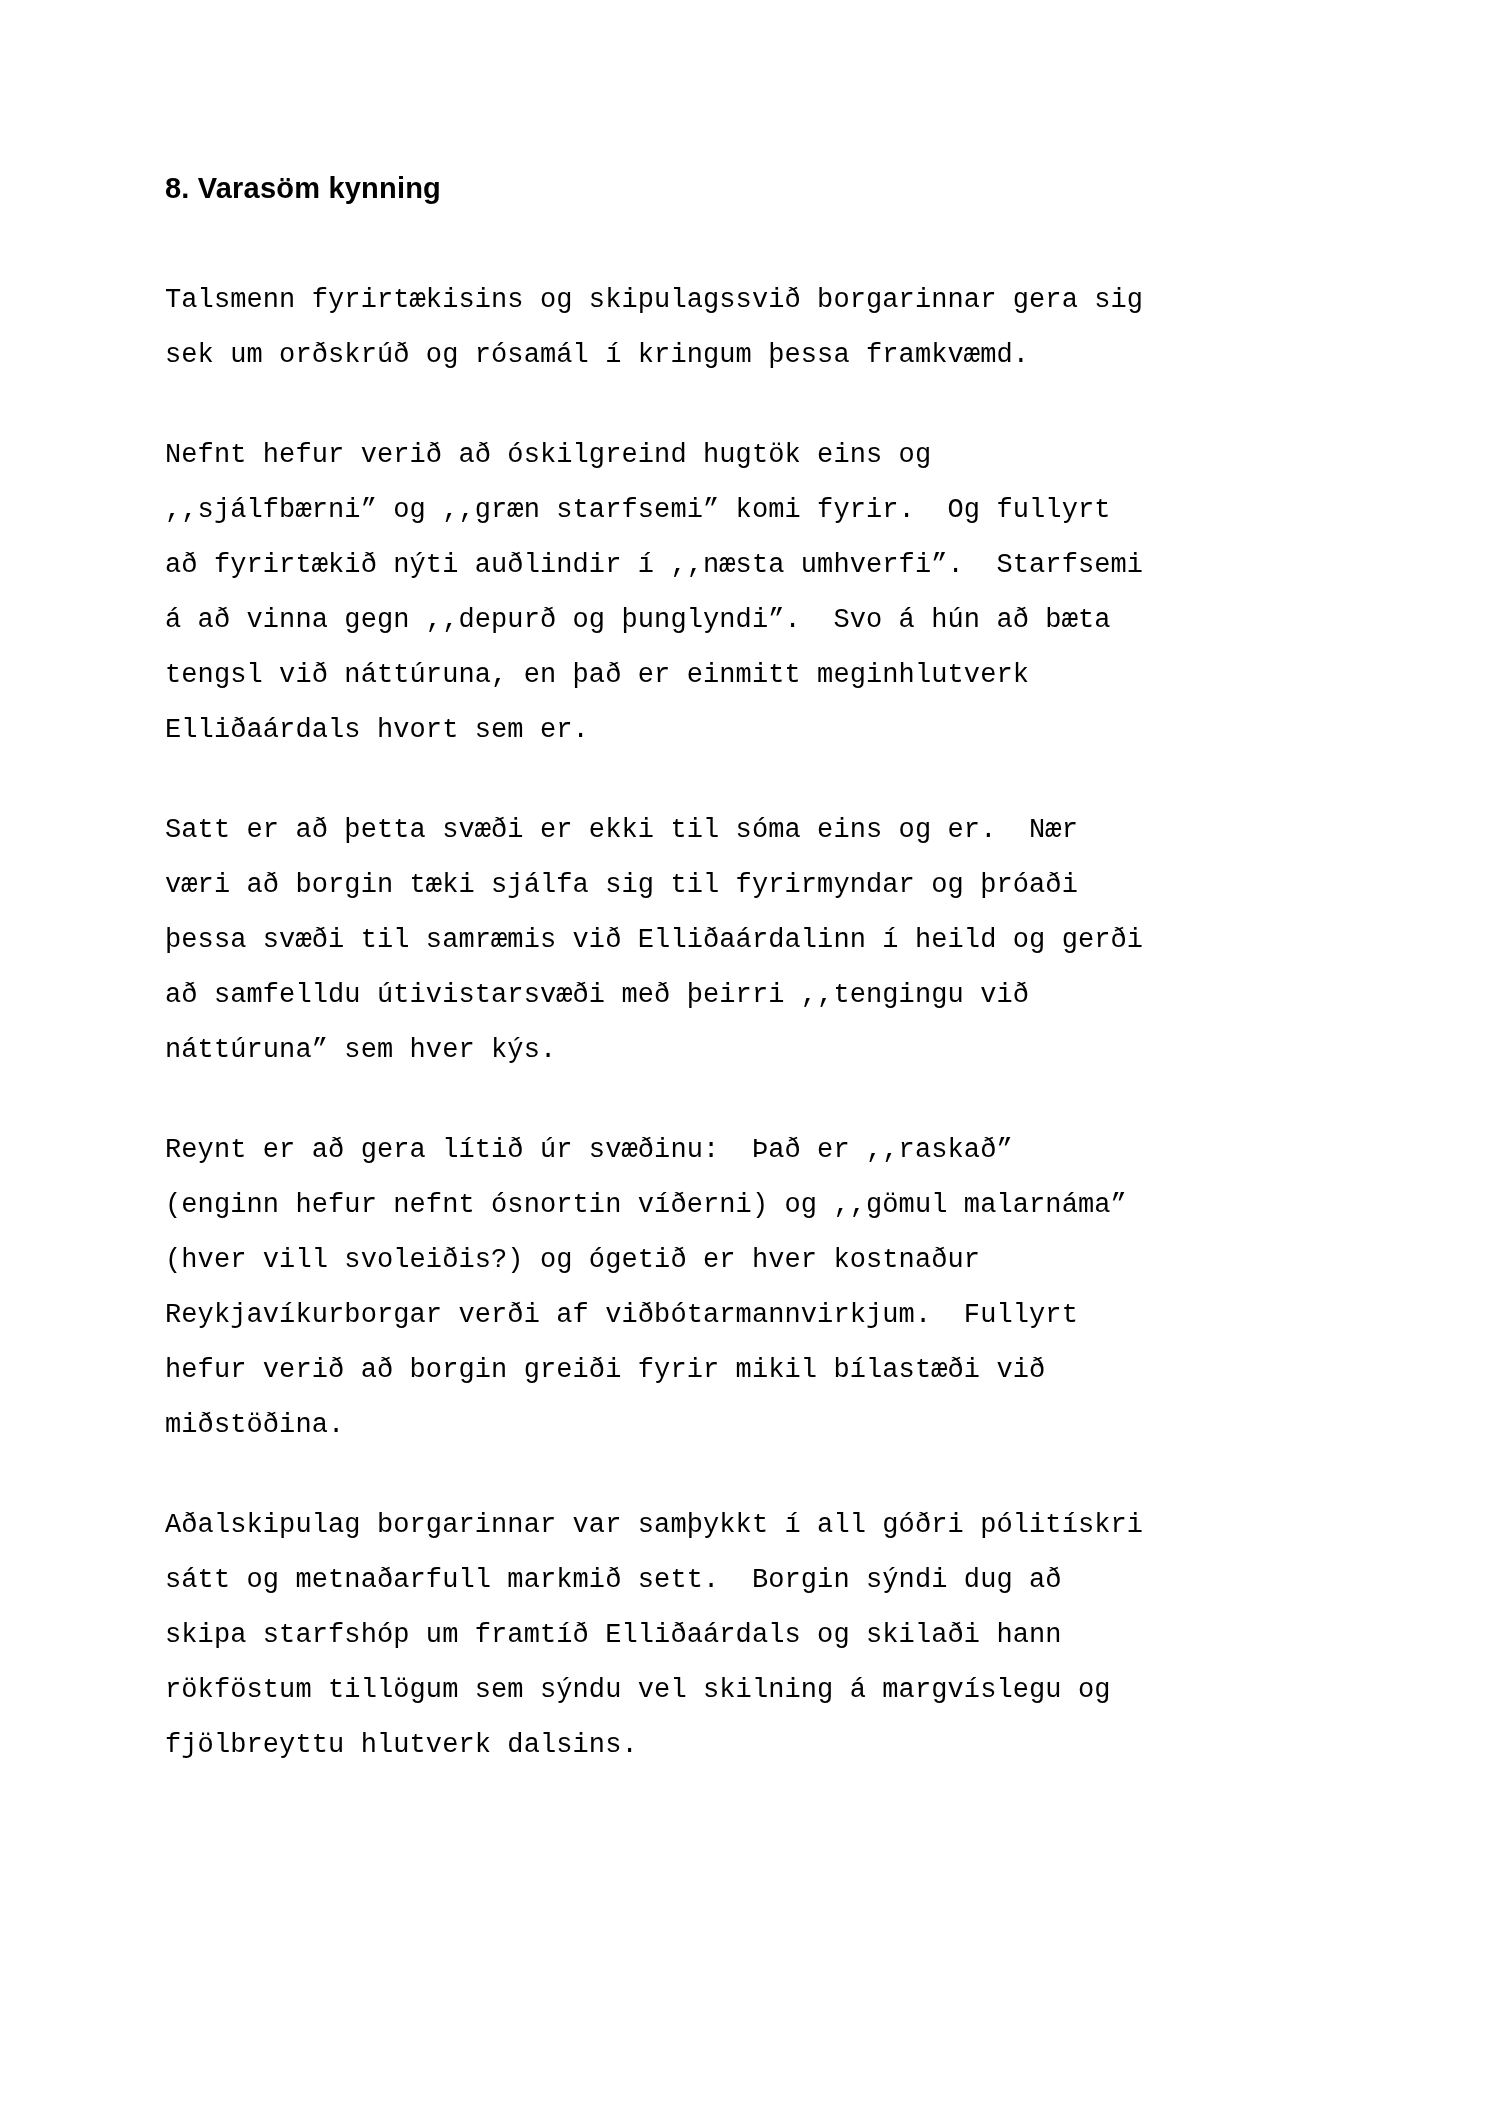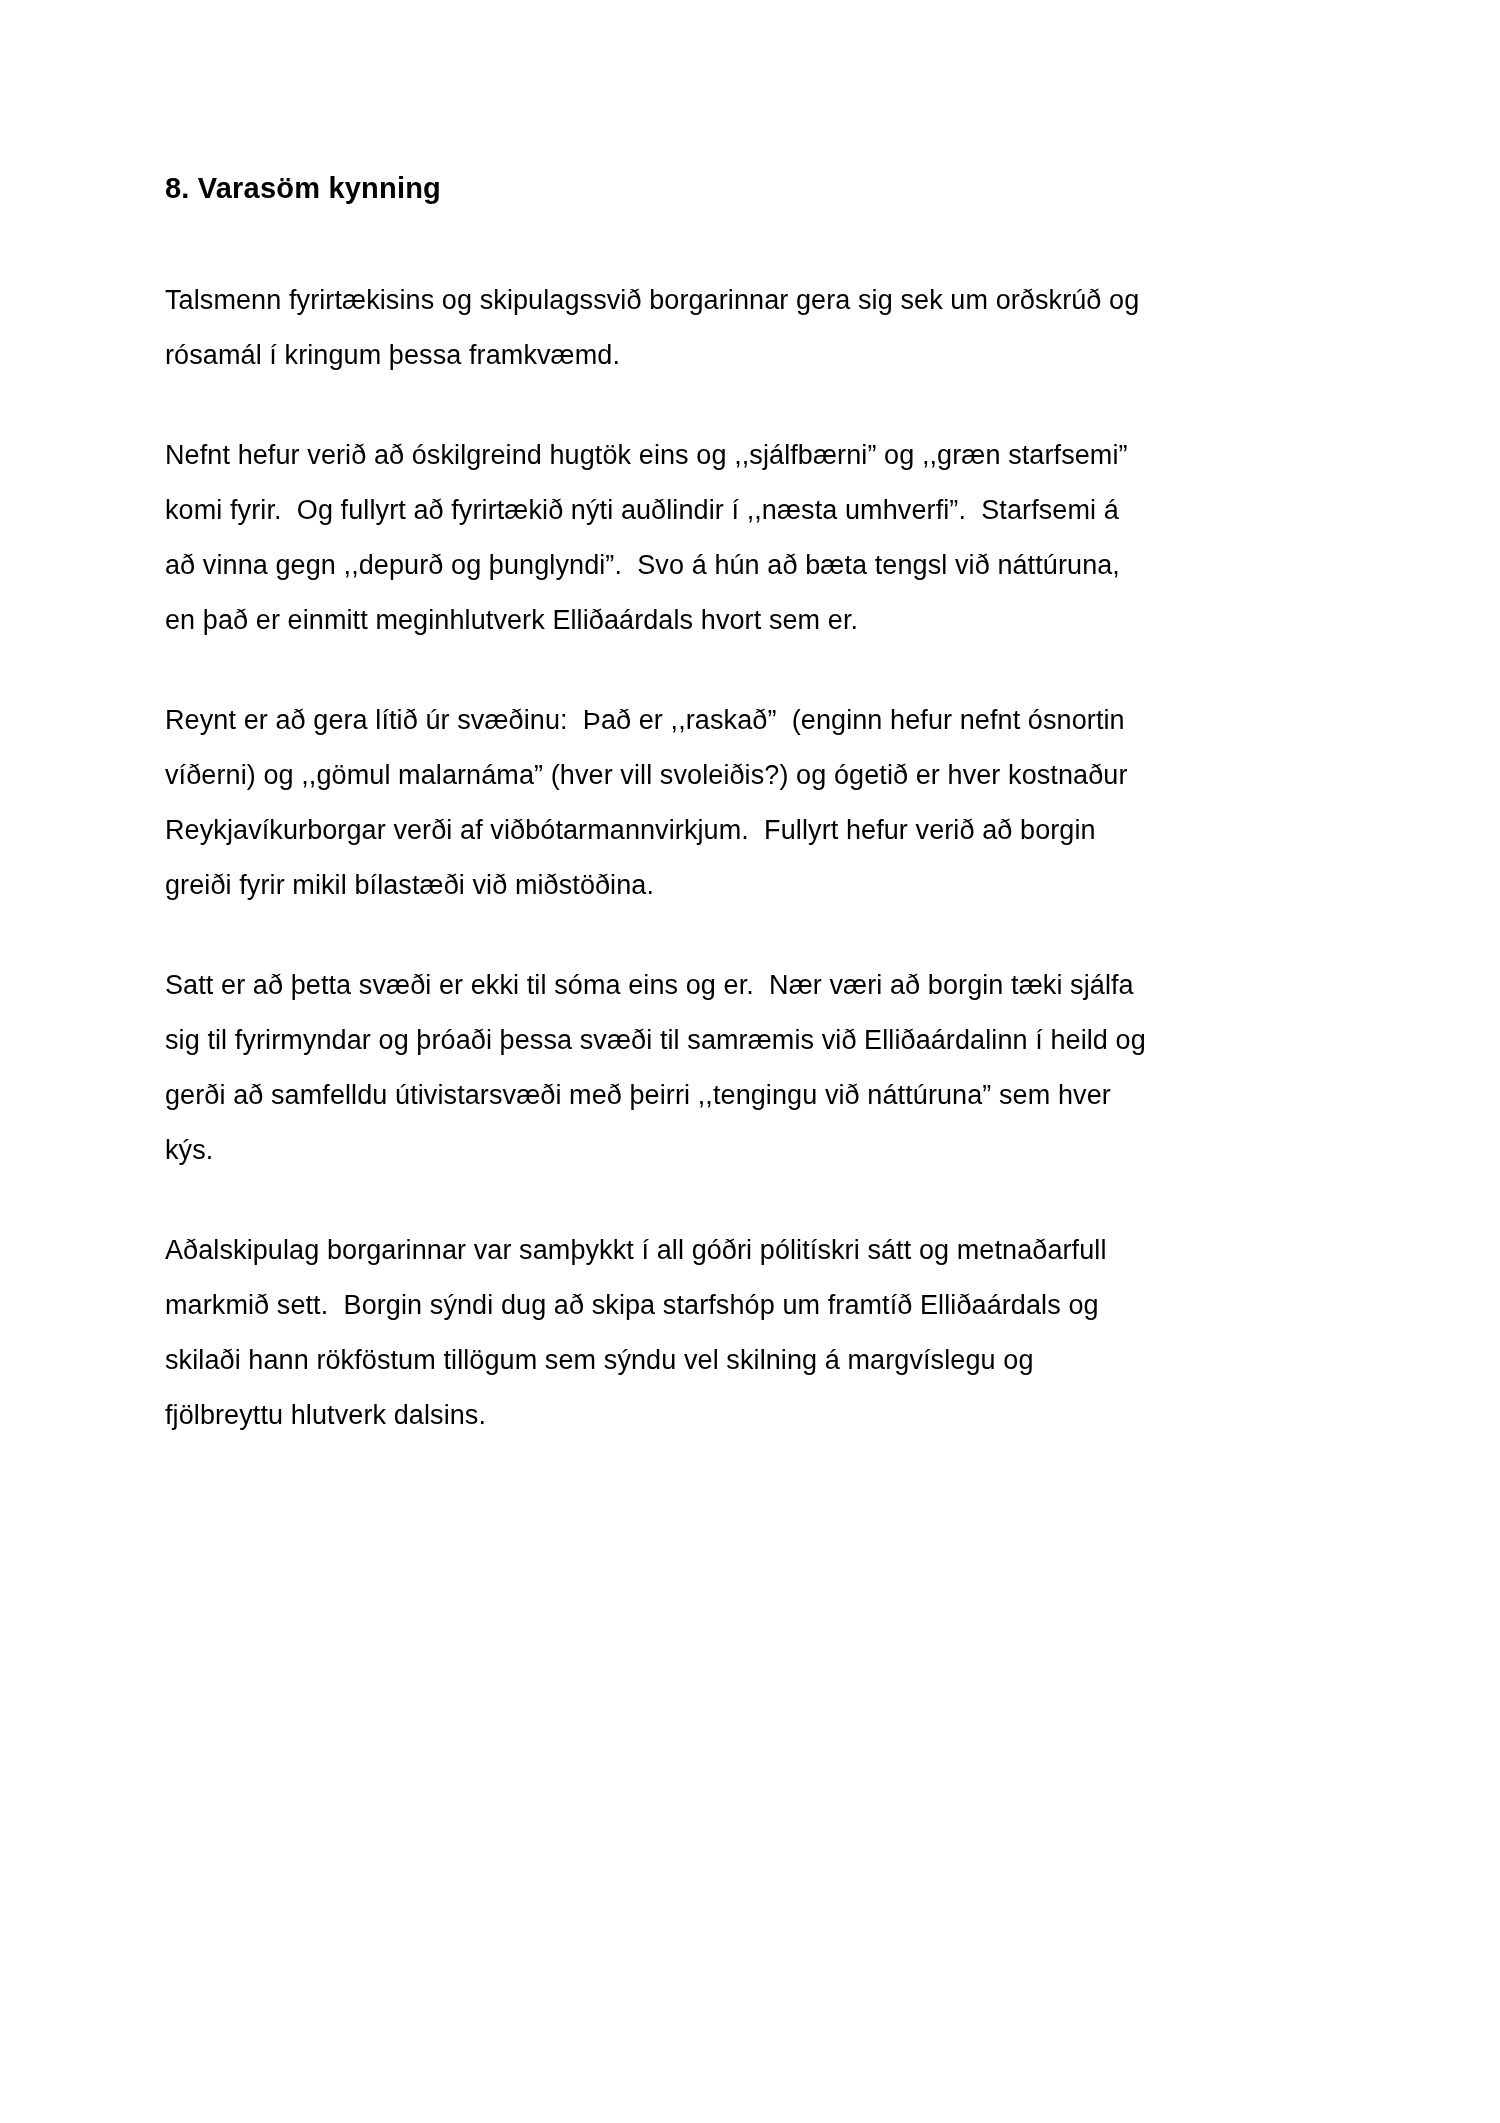--- a/index.html
+++ b/index.html
@@ -24,31 +24,32 @@
     line-height: 37px;
     margin: 0 0 66px 0;
     letter-spacing: 0.2px;
   }
   .para {
     font-size: 27px;
     line-height: 55px;
     margin: 0 0 45px 0;
     white-space: pre-wrap;
     letter-spacing: 0.1px;
+    font-family: Liberation Mono, monospace;
   }
 </style>
 </head>
 <body>
 
 <div class="page" style="background: rgb(255, 255, 255); color: rgb(0, 0, 0);">
   <h1 class="heading">8. Varasöm kynning</h1>
 
   <p class="para">Talsmenn fyrirtækisins og skipulagssvið borgarinnar gera sig sek um orðskrúð og rósamál í kringum þessa framkvæmd.</p>
 
   <p class="para">Nefnt hefur verið að óskilgreind hugtök eins og ,,sjálfbærni” og ,,græn starfsemi” komi fyrir.  Og fullyrt að fyrirtækið nýti auðlindir í ,,næsta umhverfi”.  Starfsemi á að vinna gegn ,,depurð og þunglyndi”.  Svo á hún að bæta tengsl við náttúruna, en það er einmitt meginhlutverk Elliðaárdals hvort sem er.</p>
 
+  <p class="para">Satt er að þetta svæði er ekki til sóma eins og er.  Nær væri að borgin tæki sjálfa sig til fyrirmyndar og þróaði þessa svæði til samræmis við Elliðaárdalinn í heild og gerði að samfelldu útivistarsvæði með þeirri ,,tengingu við náttúruna” sem hver kýs.</p>
+
   <p class="para">Reynt er að gera lítið úr svæðinu:  Það er ,,raskað”  (enginn hefur nefnt ósnortin víðerni) og ,,gömul malarnáma” (hver vill svoleiðis?) og ógetið er hver kostnaður Reykjavíkurborgar verði af viðbótarmannvirkjum.  Fullyrt hefur verið að borgin greiði fyrir mikil bílastæði við miðstöðina.</p>
-
-  <p class="para">Satt er að þetta svæði er ekki til sóma eins og er.  Nær væri að borgin tæki sjálfa sig til fyrirmyndar og þróaði þessa svæði til samræmis við Elliðaárdalinn í heild og gerði að samfelldu útivistarsvæði með þeirri ,,tengingu við náttúruna” sem hver kýs.</p>
 
   <p class="para">Aðalskipulag borgarinnar var samþykkt í all góðri pólitískri sátt og metnaðarfull markmið sett.  Borgin sýndi dug að skipa starfshóp um framtíð Elliðaárdals og skilaði hann rökföstum tillögum sem sýndu vel skilning á margvíslegu og fjölbreyttu hlutverk dalsins.</p>
 
 </div>
 
 </body></html>

